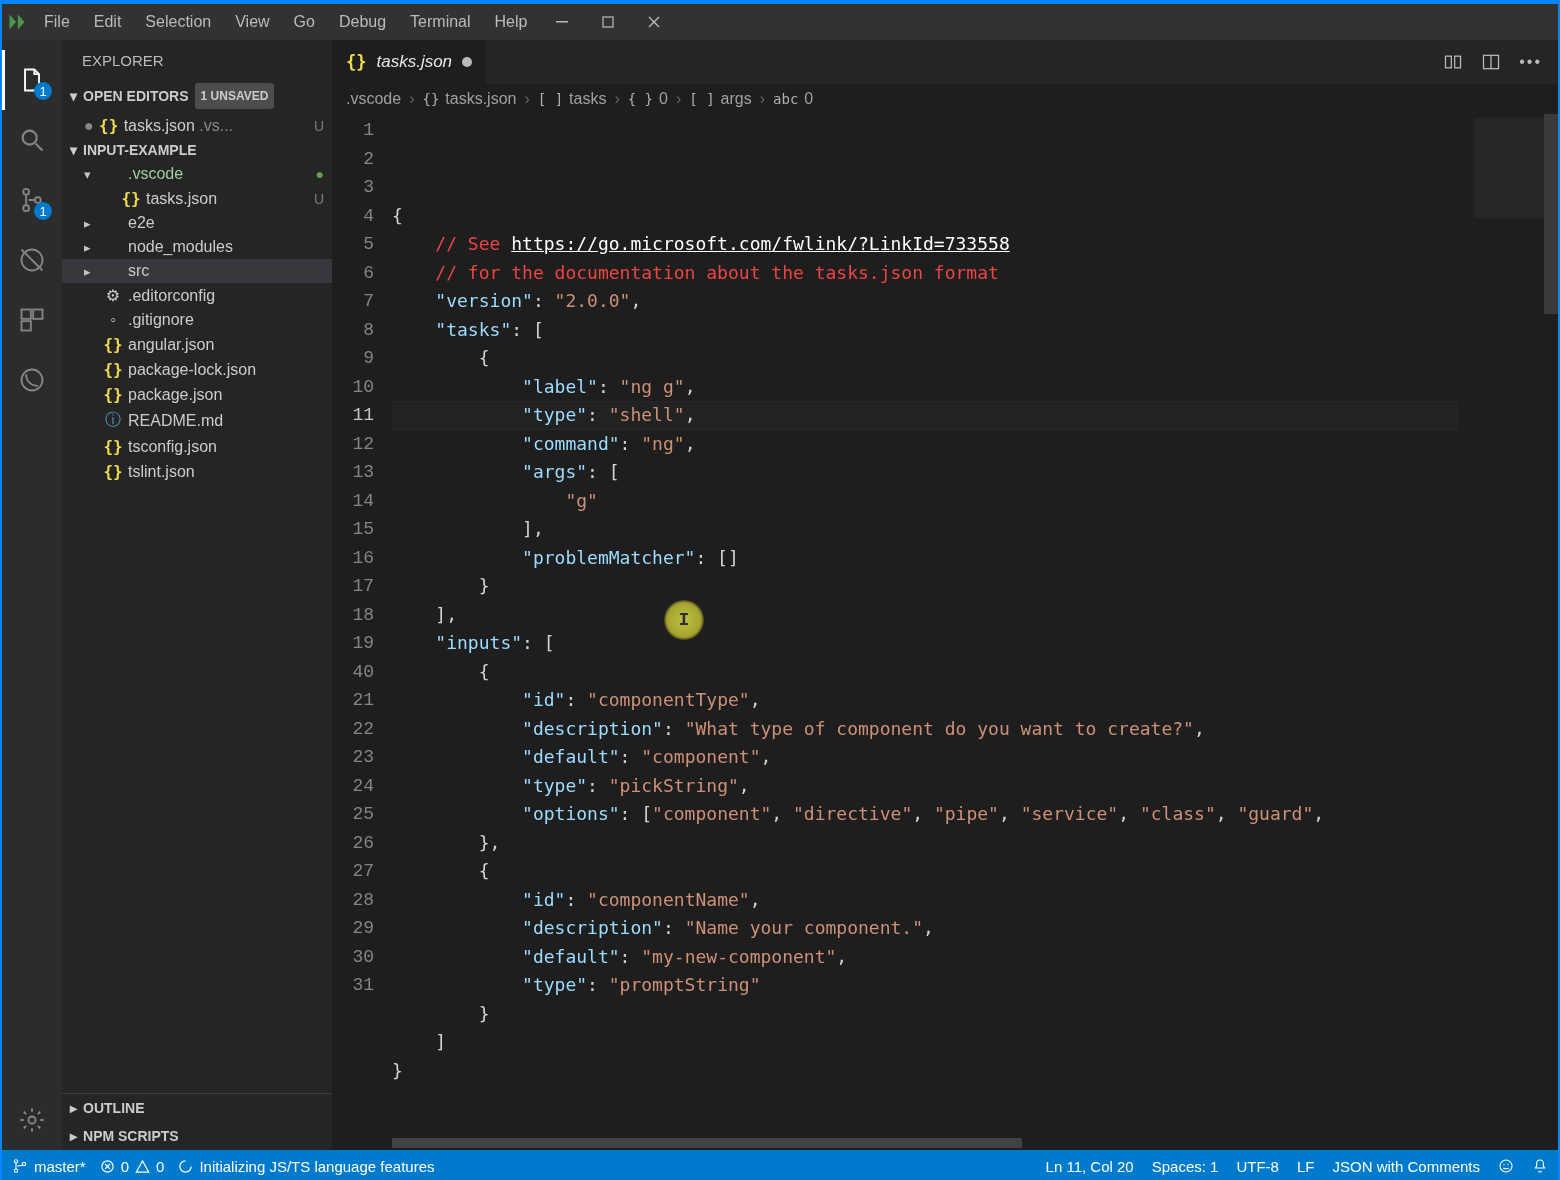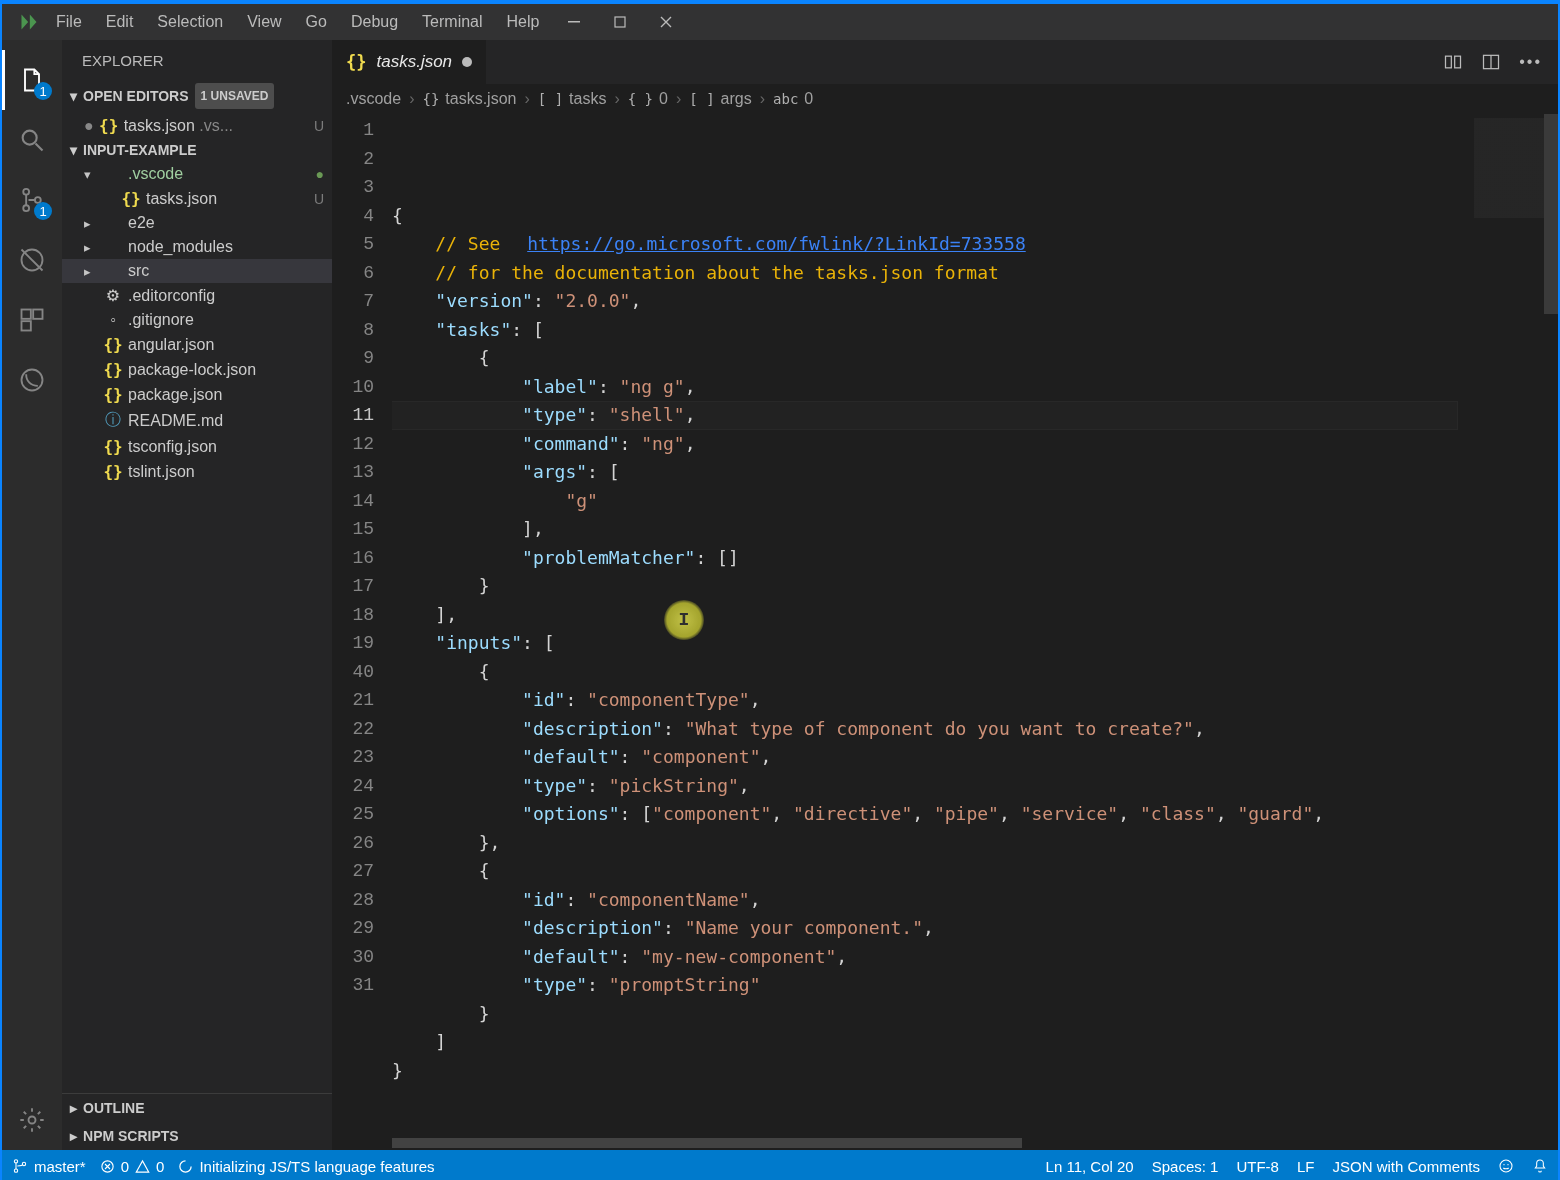--- a/index.html
+++ b/index.html
@@ -19,21 +19,21 @@
   width: 1560px;
   height: 1180px;
   background: #1e1e1e;
   position: relative;
 }
 .title-bar {
   height: 36px;
   background: #323233;
   display: flex;
   align-items: center;
-  padding: 0 12px;
+  padding: 0 0;
   color: #cccccc;
   font-size: 16px;
 }
 .title-bar .logo { width: 30px; display: flex; justify-content: center; color: #4b954f; }
 .title-bar .menu { display: flex; gap: 0; }
 .title-bar .menu span { padding: 6px 12px; cursor: pointer; color: #bbbbbb; }
 .title-bar .title { flex: 1; text-align: center; color: #bbbbbb; font-size: 16px; }
 .title-bar .window-controls { display: flex; gap: 0; }
 .title-bar .window-controls span { width: 46px; height: 36px; display:flex; align-items:center; justify-content:center; color:#bbb; cursor:pointer;}
 .main-body {
@@ -207,22 +207,22 @@
   height: 28.5px;
   border: 1px solid #282828;
   background: rgba(255,255,255,0.02);
   pointer-events: none;
   z-index: 0;
 }
 .code pre { position: relative; z-index: 1; }
 .tk-p { color: #d4d4d4; }
 .tk-key { color: #9cdcfe; }
 .tk-str { color: #ce9178; }
-.tk-cmt { color: #eab308; }
-.tk-link { color: #3b82f6; text-decoration: underline; margin-left: 16px; }
+.tk-cmt { color: #ef4444; }
+.tk-link { color: #ffffff; text-decoration: underline; }
 .minimap {
   width: 100px;
   background: #1e1e1e;
   border-left: 1px solid #1e1e1e;
   position: relative;
 }
 .minimap .blob {
   position:absolute;
   top:4px; right:4px;
   width:80px; height:100px;

